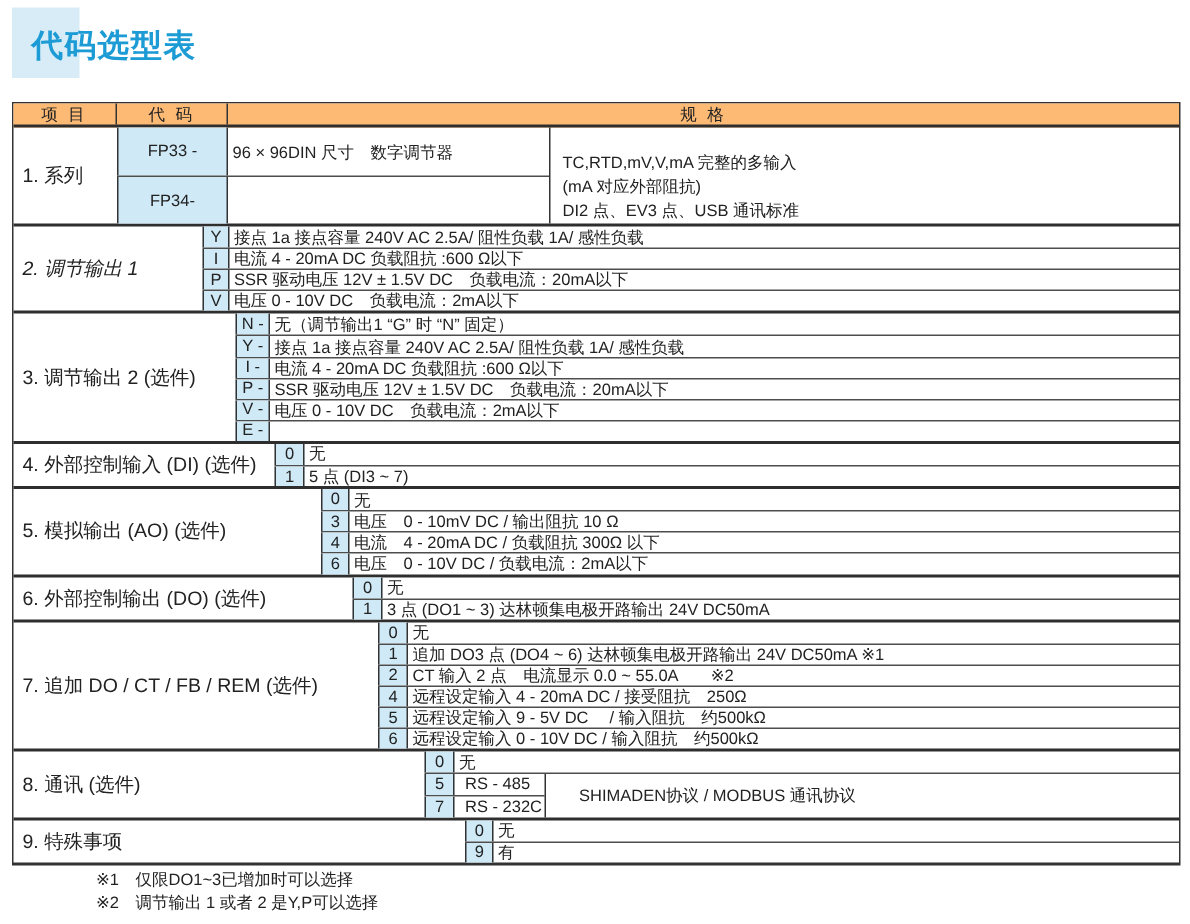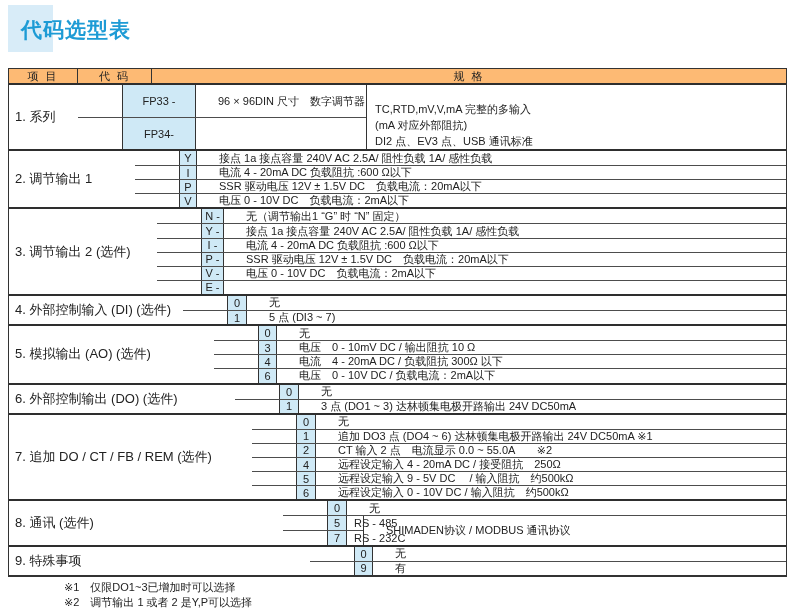--- a/index.html
+++ b/index.html
@@ -21,22 +21,22 @@
   #groups .group:first-child { border-top:none; }
 
   .glabel { display:flex; align-items:center; padding-left:6px; font-size:13px; box-sizing:border-box; white-space:nowrap; flex:none; }
   .gopts { flex:1; display:flex; flex-direction:column; min-width:0; }
   .gopts.row-dir { flex-direction:row; }
   .gopts > :not(:first-child) { border-top:1px solid #4d4d4d; }
   .gopts.row-dir > :not(:first-child) { border-top:none; border-left:1px solid #333; }
 
   .orow { display:flex; align-items:stretch; height:14.1px; box-sizing:border-box; }
   .orow.tall { height:32px; }
-  .code-cell { background:#cfe9f6; border-left:1px solid #333; border-right:1px solid #333; display:flex; align-items:center; justify-content:center; font-size:11px; box-sizing:border-box; flex:none; white-space:nowrap;margin-left:44px; }
-  .desc-cell { display:flex; align-items:center; padding-left:22px; font-size:11px; white-space:nowrap; flex:1; min-width:0; overflow:hidden; }
+  .code-cell { background:#cfe9f6; border-left:1px solid #333; border-right:1px solid #333; display:flex; align-items:center; justify-content:center; font-size:11px; box-sizing:border-box; flex:none; white-space:nowrap; }
+  .desc-cell { display:flex; align-items:center; padding-left:3px; font-size:11px; white-space:nowrap; flex:1; min-width:0; overflow:hidden; }
 
   .g1left { display:flex; flex-direction:column; width:288px; flex:none; }
   .g1left > :not(:first-child) { border-top:1px solid #4d4d4d; }
   .g1spec { flex:1; display:flex; flex-direction:column; justify-content:flex-end; padding-left:8px; font-size:11px; line-height:16px; white-space:nowrap; }
 
   .comm-block { display:flex; }
   .comm-left { display:flex; flex-direction:column; width:80px; flex:none; }
   .comm-left > :not(:first-child) { border-top:1px solid #4d4d4d; }
   .crow { display:flex; align-items:stretch; height:14.1px; box-sizing:border-box; }
   .rs-cell { display:flex; align-items:center; padding-left:7px; font-size:11px; white-space:nowrap; flex:1; }
@@ -72,21 +72,21 @@
               </div>
             </div>
             <div class="g1spec">
               <div class="specline">TC,RTD,mV,V,mA 完整的多输入</div>
               <div class="specline">(mA 对应外部阻抗)</div>
               <div class="specline">DI2 点、EV3 点、USB 通讯标准</div>
             </div>
           </div>
         </div>
         <div class="group">
-          <div class="glabel" style="width: 126px;">2. 调节输出 1</div>
+          <div class="glabel" style="width: 126px; font-style: italic;">2. 调节输出 1</div>
           <div class="gopts">
             <div class="orow">
               <div class="code-cell" style="width: 18px;">Y</div>
               <div class="desc-cell">接点 1a 接点容量 240V AC 2.5A/ 阻性负载  1A/ 感性负载</div>
             </div>
             <div class="orow">
               <div class="code-cell" style="width: 18px;">I</div>
               <div class="desc-cell">电流 4 - 20mA DC 负载阻抗 :600 Ω以下</div>
             </div>
             <div class="orow">

